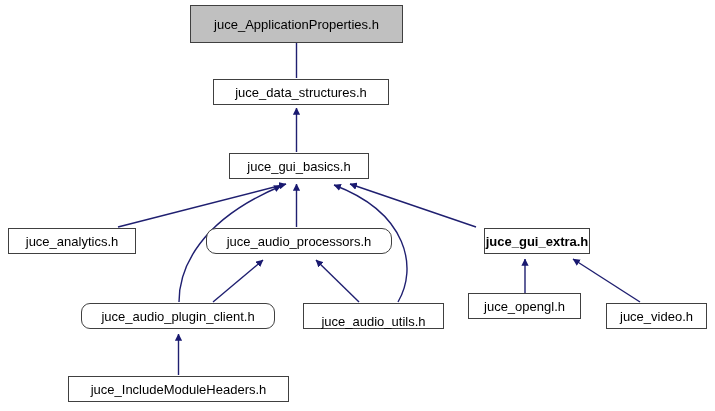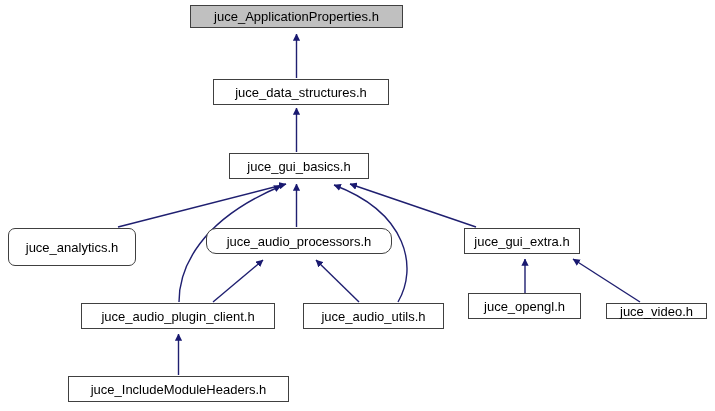--- a/index.html
+++ b/index.html
@@ -77,57 +77,57 @@
       <path d="M 359 302 L 316 260"></path>
 
       <path d="M 525 302 L 525 259"></path>
 
       <path d="M 640 302 L 573 259"></path>
 
       <path d="M 178.5 375 L 178.5 334"></path>
     </g>
   </svg>
 
-  <div class="node root" style="left:190px; top:5px; width:213px; height:23px;">
+  <div class="node root" style="left:190px; top:5px; width:213px; height:38px;">
     <span class="node-label">juce_ApplicationProperties.h</span>
   </div>
 
   <div class="node" style="left:229px; top:153px; width:140px; height:26px;">
     <span class="node-label">juce_gui_basics.h</span>
   </div>
 
   <div class="node" style="left:213px; top:79px; width:176px; height:26px;">
     <span class="node-label">juce_data_structures.h</span>
   </div>
 
-  <div class="node" style="left:8px; top:228px; width:128px; height:38px;border-radius:7px;">
+  <div class="node" style="left:8px; top:228px; width:128px; height:26px;">
     <span class="node-label">juce_analytics.h</span>
   </div>
 
   <div class="node" style="left:206px; top:228px; width:186px; height:26px;border-radius:10px;">
     <span class="node-label">juce_audio_processors.h</span>
   </div>
 
-  <div class="node" style="left:464px; top:228px; width:116px; height:26px;">
+  <div class="node" style="left:484px; top:228px; width:106px; height:26px;font-weight:bold;">
     <span class="node-label">juce_gui_extra.h</span>
   </div>
 
-  <div class="node" style="left:81px; top:303px; width:194px; height:26px;">
+  <div class="node" style="left:81px; top:303px; width:194px; height:26px;border-radius:9px;">
     <span class="node-label">juce_audio_plugin_client.h</span>
   </div>
 
-  <div class="node" style="left:303px; top:303px; width:141px; height:26px;">
+  <div class="node" style="left:303px; top:303px; width:141px; height:26px;align-items:flex-end;">
     <span class="node-label">juce_audio_utils.h</span>
   </div>
 
   <div class="node" style="left:468px; top:293px; width:113px; height:26px;">
     <span class="node-label">juce_opengl.h</span>
   </div>
 
-  <div class="node" style="left:606px; top:303px; width:101px; height:16px;">
+  <div class="node" style="left:606px; top:303px; width:101px; height:26px;">
     <span class="node-label">juce_video.h</span>
   </div>
 
   <div class="node" style="left:68px; top:376px; width:221px; height:26px;">
     <span class="node-label">juce_IncludeModuleHeaders.h</span>
   </div>
 
 </div>
 
 </body></html>

